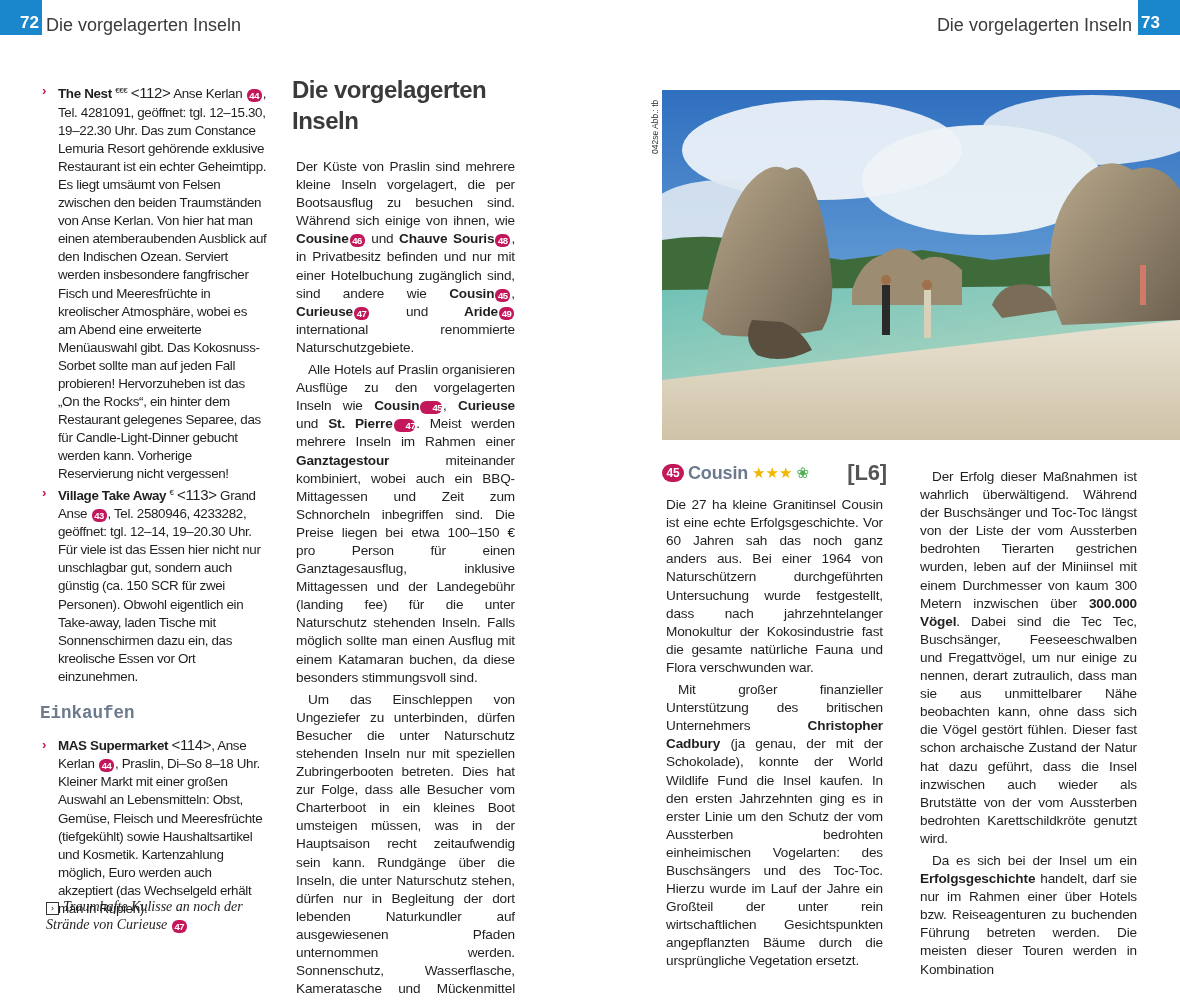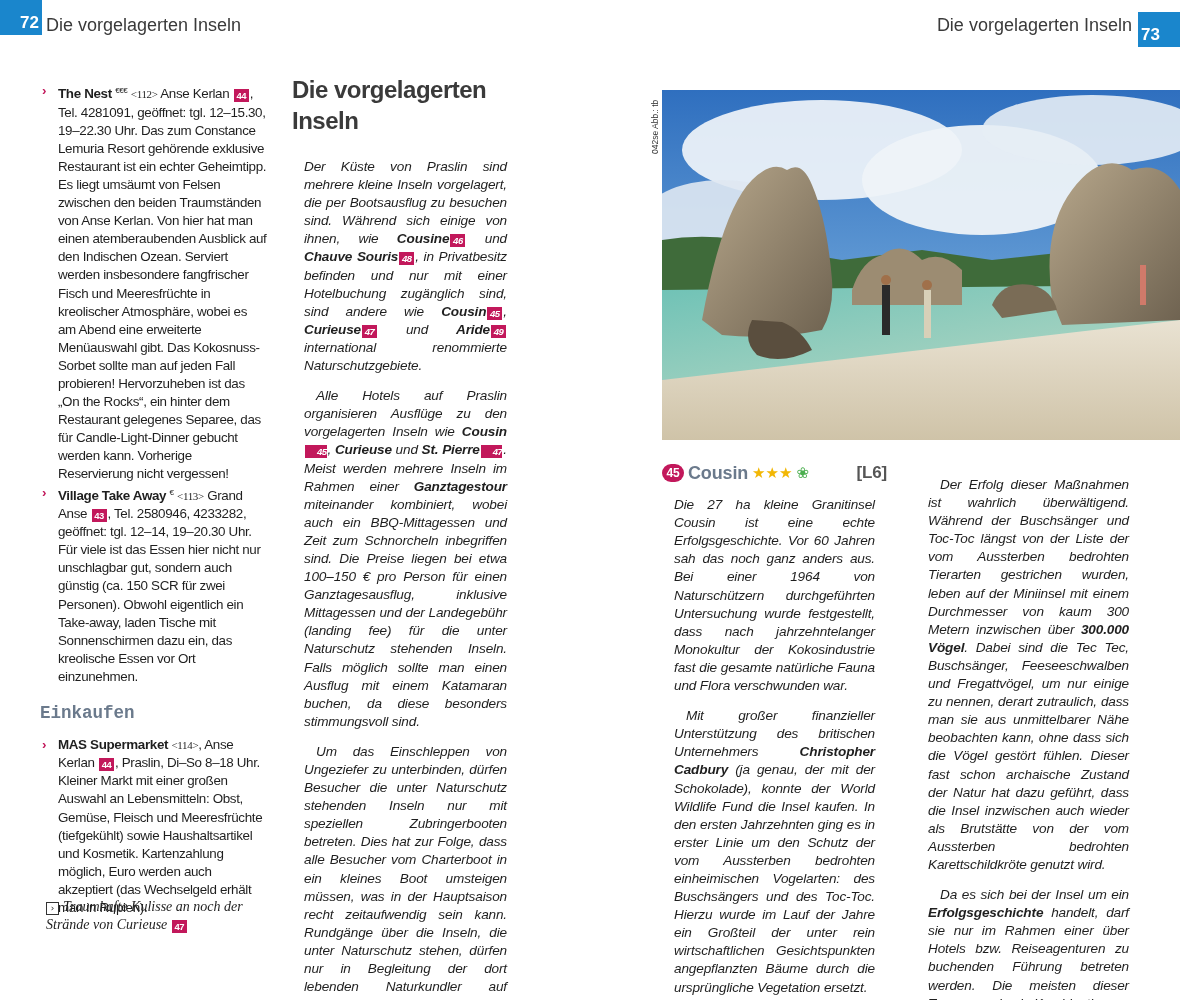--- a/index.html
+++ b/index.html
@@ -1,55 +1,55 @@
 <!DOCTYPE html>
 <html><head>
 <meta charset="utf-8">
 <style>
   html, body { margin:0; padding:0; background:#ffffff; }
   body { width:1180px; height:1000px; position:relative; overflow:hidden; font-family:"Liberation Sans", sans-serif; color:#1f1f1f; }
   .hdr-num { position:absolute; top:0; height:35px; width:42px; background:#1a86cc; color:#fff; font-weight:bold; font-size:17px; display:flex; align-items:flex-end; padding-bottom:2px; box-sizing:border-box; }
   .hdr-num.left { left:0; justify-content:flex-end; padding-right:3px; }
-  .hdr-num.right { left:1138px; justify-content:flex-start; padding-left:3px;margin-top:12px; }
+  .hdr-num.right { left:1138px; justify-content:flex-start; padding-left:3px; }
   .hdr-title { position:absolute; top:15px; font-size:18px; color:#3a3a3a; }
   .hdr-title.left { left:46px; }
   .hdr-title.right { right:48px; }
 
   .col { position:absolute; font-size:13.6px; line-height:18.1px; }
   .col1 { left:40px; top:82px; width:228px; font-family:"Liberation Sans Narrow","Liberation Sans", sans-serif; letter-spacing:-0.35px; font-size:13.4px; }
   .col2 { left:292px; top:74px; width:227px; text-align:justify; letter-spacing:-0.15px; }
   .col3 { left:662px; top:464px; width:225px; text-align:justify; letter-spacing:-0.15px; }
   .col4 { left:916px; top:464px; width:225px; text-align:justify; letter-spacing:-0.15px; }
 
   .entry { position:relative; padding-left:18px; margin-bottom:0; }
   .entry .bullet { position:absolute; left:2px; top:0; color:#c2185b; font-weight:bold; }
   b, .bold { font-weight:bold; }
   .price { font-size:8px; vertical-align:super; }
-  .ref { font-size:11px; font-family:Liberation Serif, serif; }
-  .marker { display:inline-block; min-width:15px; height:13px; line-height:13px; border-radius:0; background:#c2185b; color:#fff; font-size:9.5px; font-weight:bold; text-align:center; vertical-align:-1px; margin:0 1px; letter-spacing:-0.5px; }
+  .ref { font-size:15px; font-family:Liberation Sans, sans-serif; }
+  .marker { display:inline-block; min-width:15px; height:13px; line-height:13px; border-radius:6px; background:#c2185b; color:#fff; font-size:9.5px; font-weight:bold; text-align:center; vertical-align:-1px; margin:0 1px; letter-spacing:-0.5px; }
 
   .sub-head { font-size:17.5px; font-weight:bold; color:#6b7a8c; margin:18px 0 14px 0; letter-spacing:0;font-family:Liberation Mono, monospace; }
   .main-title { font-size:24px; font-weight:bold; line-height:31px; color:#3a3a3a; margin:0 0 22px 0; letter-spacing:-0.5px; text-align:left; }
-  p { margin:12px;font-style:italic; }
+  p { margin:4px; }
   p.indent { text-indent:12px; }
 
   .caption { position:absolute; left:46px; top:898px; width:230px; font-family:"Liberation Serif", serif; font-style:italic; font-size:14px; line-height:18px; color:#222; }
   .caption .cap-icon { display:inline-block; width:11px; height:11px; border:1px solid #333; font-style:normal; font-size:9px; line-height:11px; text-align:center; font-family:"DejaVu Sans", sans-serif; margin-right:4px; vertical-align:0; }
 
   .photo { position:absolute; left:662px; top:90px; width:518px; height:350px; overflow:hidden; }
   .photo-credit { position:absolute; left:650px; top:90px; width:12px; height:70px; }
   .photo-credit span { position:absolute; left:0; top:64px; transform:rotate(-90deg); transform-origin:0 0; font-size:8.5px; white-space:nowrap; color:#333; }
 
   .poi-head { display:flex; align-items:center; justify-content:space-between; margin-bottom:14px; }
   .poi-head .left { display:flex; align-items:center; gap:4px; }
   .poi-head .big-marker { display:inline-block; width:22px; height:18px; line-height:18px; border-radius:9px; background:#c2185b; color:#fff; font-size:12px; font-weight:bold; text-align:center; }
   .poi-head .name { font-size:18px; font-weight:bold; color:#6b7a8c; }
   .poi-head .stars { color:#f2b705; font-size:15px; letter-spacing:0; }
   .poi-head .nature { color:#4caf50; font-size:15px; }
-  .poi-head .grid { font-size:17px; font-weight:bold; color:#555; }
+  .poi-head .grid { font-size:22px; font-weight:bold; color:#555; }
 </style>
 </head>
 <body>
 
 <div class="hdr-num left">
     <span>72</span>
   </div>
 <div class="hdr-title left">Die vorgelagerten Inseln</div>
 <div class="hdr-title right">Die vorgelagerten Inseln</div>
 <div class="hdr-num right">

